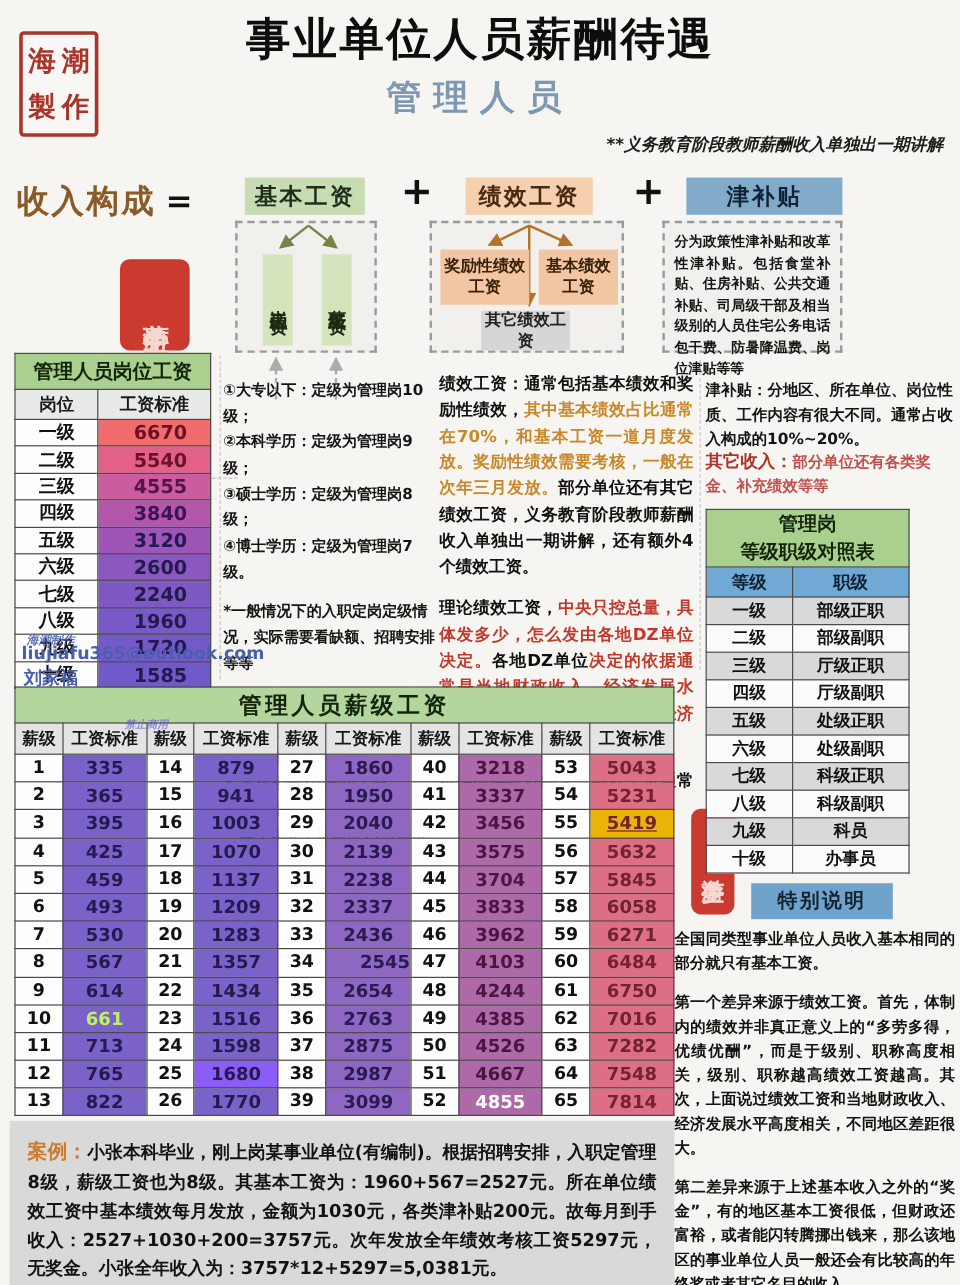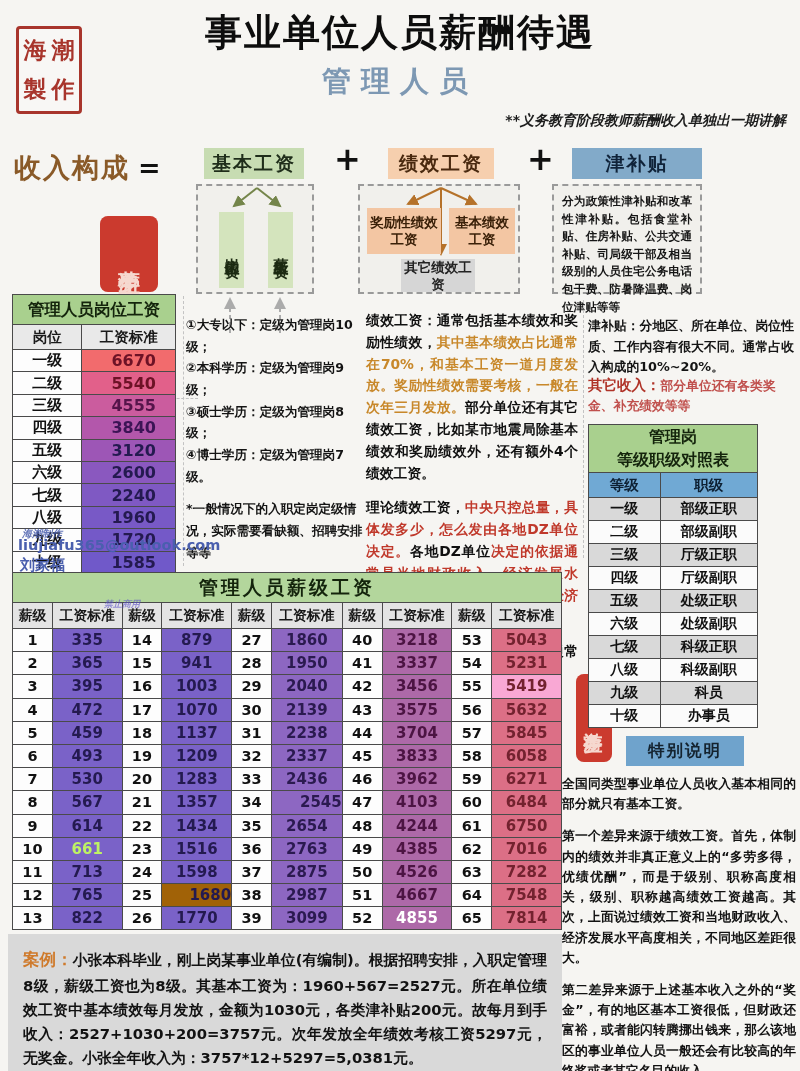--- a/index.html
+++ b/index.html
@@ -284,21 +284,21 @@
         </div>
         <div class="bullet">
           <span class="bp">➢</span>
           <span>硕士研究生是起步11级薪级工资</span>
         </div>
       </div>
     <div class="bullet-note">同样需要套改年限</div>
   </div>
 
   <div class="abs perf-col">
-    <p><span>绩效工资：通常包括基本绩效和奖励性绩效，</span><span class="t-or">其中基本绩效占比通常在70%，和基本工资一道月度发放。奖励性绩效需要考核，一般在次年三月发放。</span><span>部分单位还有其它绩效工资，比如某市地震局除基本绩效和奖励绩效外，还有额外4个绩效工资。</span></p>
+    <p><span>绩效工资：通常包括基本绩效和奖励性绩效，</span><span class="t-or">其中基本绩效占比通常在70%，和基本工资一道月度发放。奖励性绩效需要考核，一般在次年三月发放。</span><span>部分单位还有其它绩效工资，义务教育阶段教师薪酬收入单独出一期讲解，还有额外4个绩效工资。</span></p>
     <p><span>理论绩效工资，</span><span class="t-red">中央只控总量，具体发多少，怎么发由各地DZ单位决定。</span><span>各地DZ单位</span><span class="t-red">决定的依据通常是当地财政收入、经济发展水平。所以绩效工资高低和当地经济发展水平高度相关</span></p>
     <p>根据概略统计结果，绩效工资通常占收入构成的30%左右</p>
   </div>
 
   <div class="abs allow-p">津补贴：分地区、所在单位、岗位性质、工作内容有很大不同。通常占收入构成的10%~20%。</div>
   <div class="abs other-p">
     <span class="ot">其它收入：</span><span>部分单位还有各类奖金、补充绩效等等</span>
   </div>
 
   <div class="abs grade-table">
@@ -410,25 +410,25 @@
           <tr>
             <td class="sg">3</td>
             <td class="sv" style="background: rgb(122, 98, 200); color: rgb(36, 26, 80);">395</td>
             <td class="sg">16</td>
             <td class="sv" style="background: rgb(122, 98, 200); color: rgb(36, 26, 80);">1003</td>
             <td class="sg">29</td>
             <td class="sv" style="background: rgb(141, 103, 194); color: rgb(43, 26, 80);">2040</td>
             <td class="sg">42</td>
             <td class="sv" style="background: rgb(173, 105, 168); color: rgb(76, 20, 67);">3456</td>
             <td class="sg">55</td>
-            <td class="sv" style="background: #f9a8d4; color: rgb(115, 34, 47);">5419</td>
+            <td class="sv" style="background: #eab308; color: rgb(115, 34, 47); text-decoration: underline;">5419</td>
           </tr>
           <tr>
             <td class="sg">4</td>
-            <td class="sv" style="background: rgb(122, 98, 200); color: rgb(36, 26, 80);">472</td>
+            <td class="sv" style="background: rgb(122, 98, 200); color: rgb(36, 26, 80);">425</td>
             <td class="sg">17</td>
             <td class="sv" style="background: rgb(122, 98, 200); color: rgb(36, 26, 80);">1070</td>
             <td class="sg">30</td>
             <td class="sv" style="background: rgb(141, 103, 194); color: rgb(43, 26, 80);">2139</td>
             <td class="sg">43</td>
             <td class="sv" style="background: rgb(173, 105, 168); color: rgb(76, 20, 67);">3575</td>
             <td class="sg">56</td>
             <td class="sv" style="background: rgb(220, 111, 134); color: rgb(115, 34, 47);">5632</td>
           </tr>
           <tr>
@@ -512,21 +512,21 @@
             <td class="sv" style="background: rgb(141, 103, 194); color: rgb(43, 26, 80);">2875</td>
             <td class="sg">50</td>
             <td class="sv" style="background: rgb(173, 105, 168); color: rgb(76, 20, 67);">4526</td>
             <td class="sg">63</td>
             <td class="sv" style="background: rgb(220, 111, 134); color: rgb(115, 34, 47);">7282</td>
           </tr>
           <tr>
             <td class="sg">12</td>
             <td class="sv" style="background: rgb(122, 98, 200); color: rgb(36, 26, 80); margin-left: 26px;">765</td>
             <td class="sg">25</td>
-            <td class="sv" style="background: #a16207; color: rgb(36, 26, 80); text-align: right;">1680</td>
+            <td class="sv" style="background: #8b5cf6; color: rgb(36, 26, 80);">1680</td>
             <td class="sg">38</td>
             <td class="sv" style="background: rgb(141, 103, 194); color: rgb(43, 26, 80);">2987</td>
             <td class="sg">51</td>
             <td class="sv" style="background: rgb(173, 105, 168); color: rgb(76, 20, 67);">4667</td>
             <td class="sg">64</td>
             <td class="sv" style="background: rgb(220, 111, 134); color: rgb(115, 34, 47);">7548</td>
           </tr>
           <tr>
             <td class="sg">13</td>
             <td class="sv" style="background: rgb(122, 98, 200); color: rgb(36, 26, 80);">822</td>

